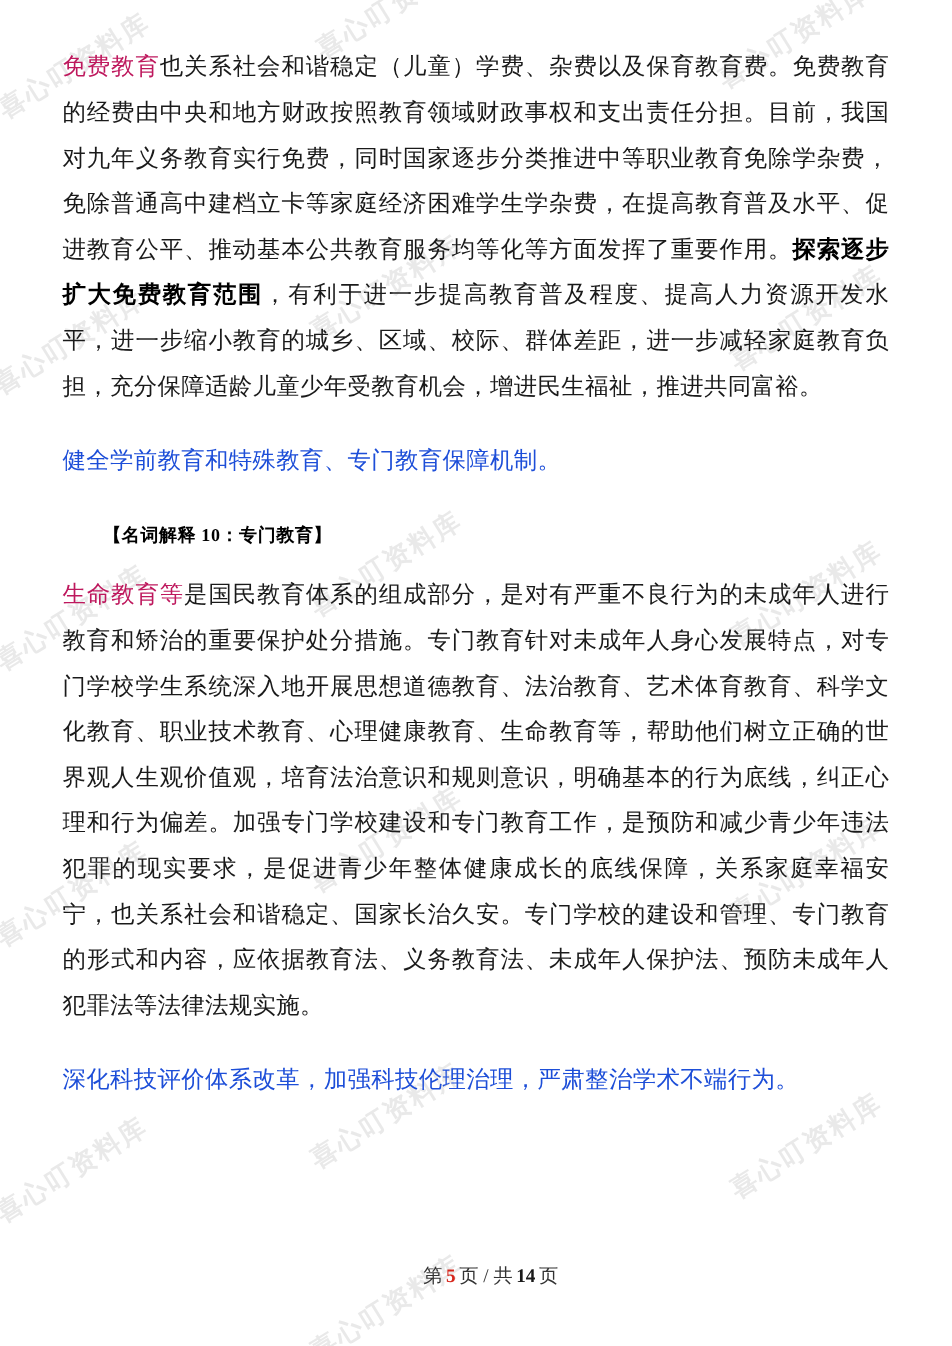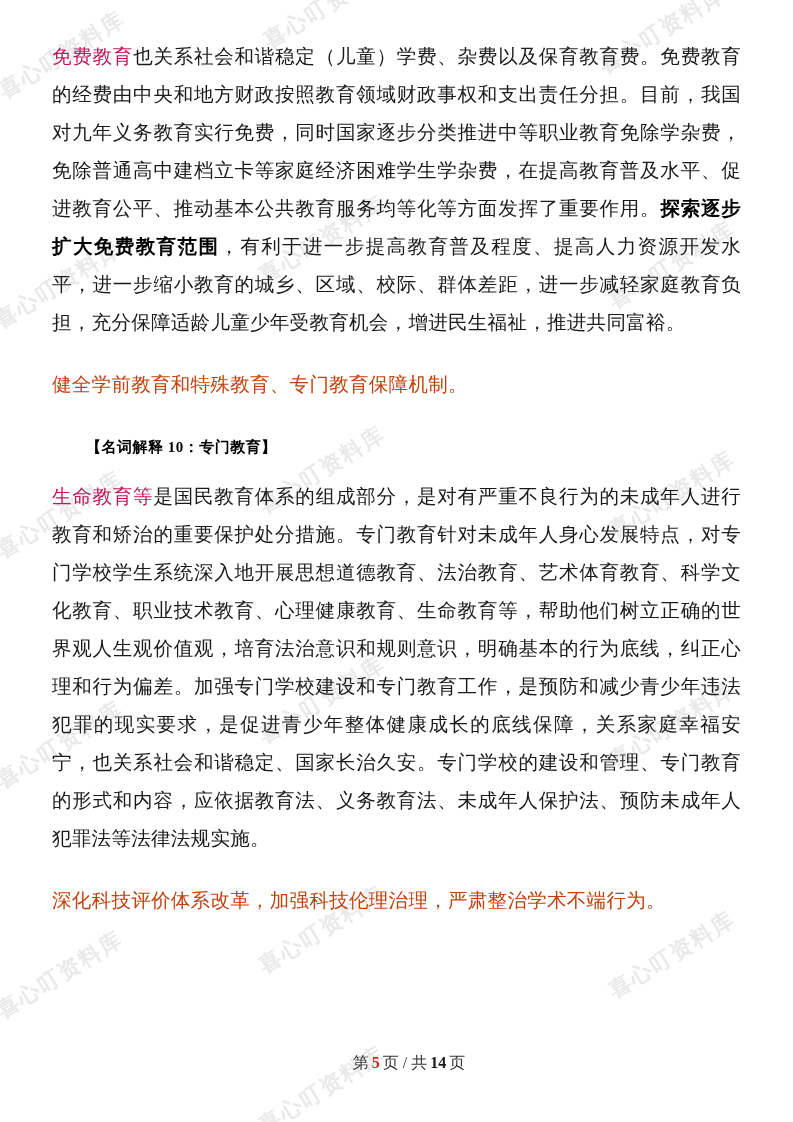--- a/index.html
+++ b/index.html
@@ -55,21 +55,21 @@
     color: #be185d;
   }
   .bold {
     font-weight: bold;
     color: #000000;
   }
   p.redline {
     margin: 0 0 14px 0;
     font-size: 19.5px;
     line-height: 38px;
-    color: #c2410c;
+    color: #1d4ed8;
     text-align: justify;
     letter-spacing: 0.3px;
   }
   p.term-head {
     margin: 0 0 12px 0;
     padding-left: 34px;
     font-size: 15px;
     line-height: 38px;
     font-weight: bold;
     color: #000000;

